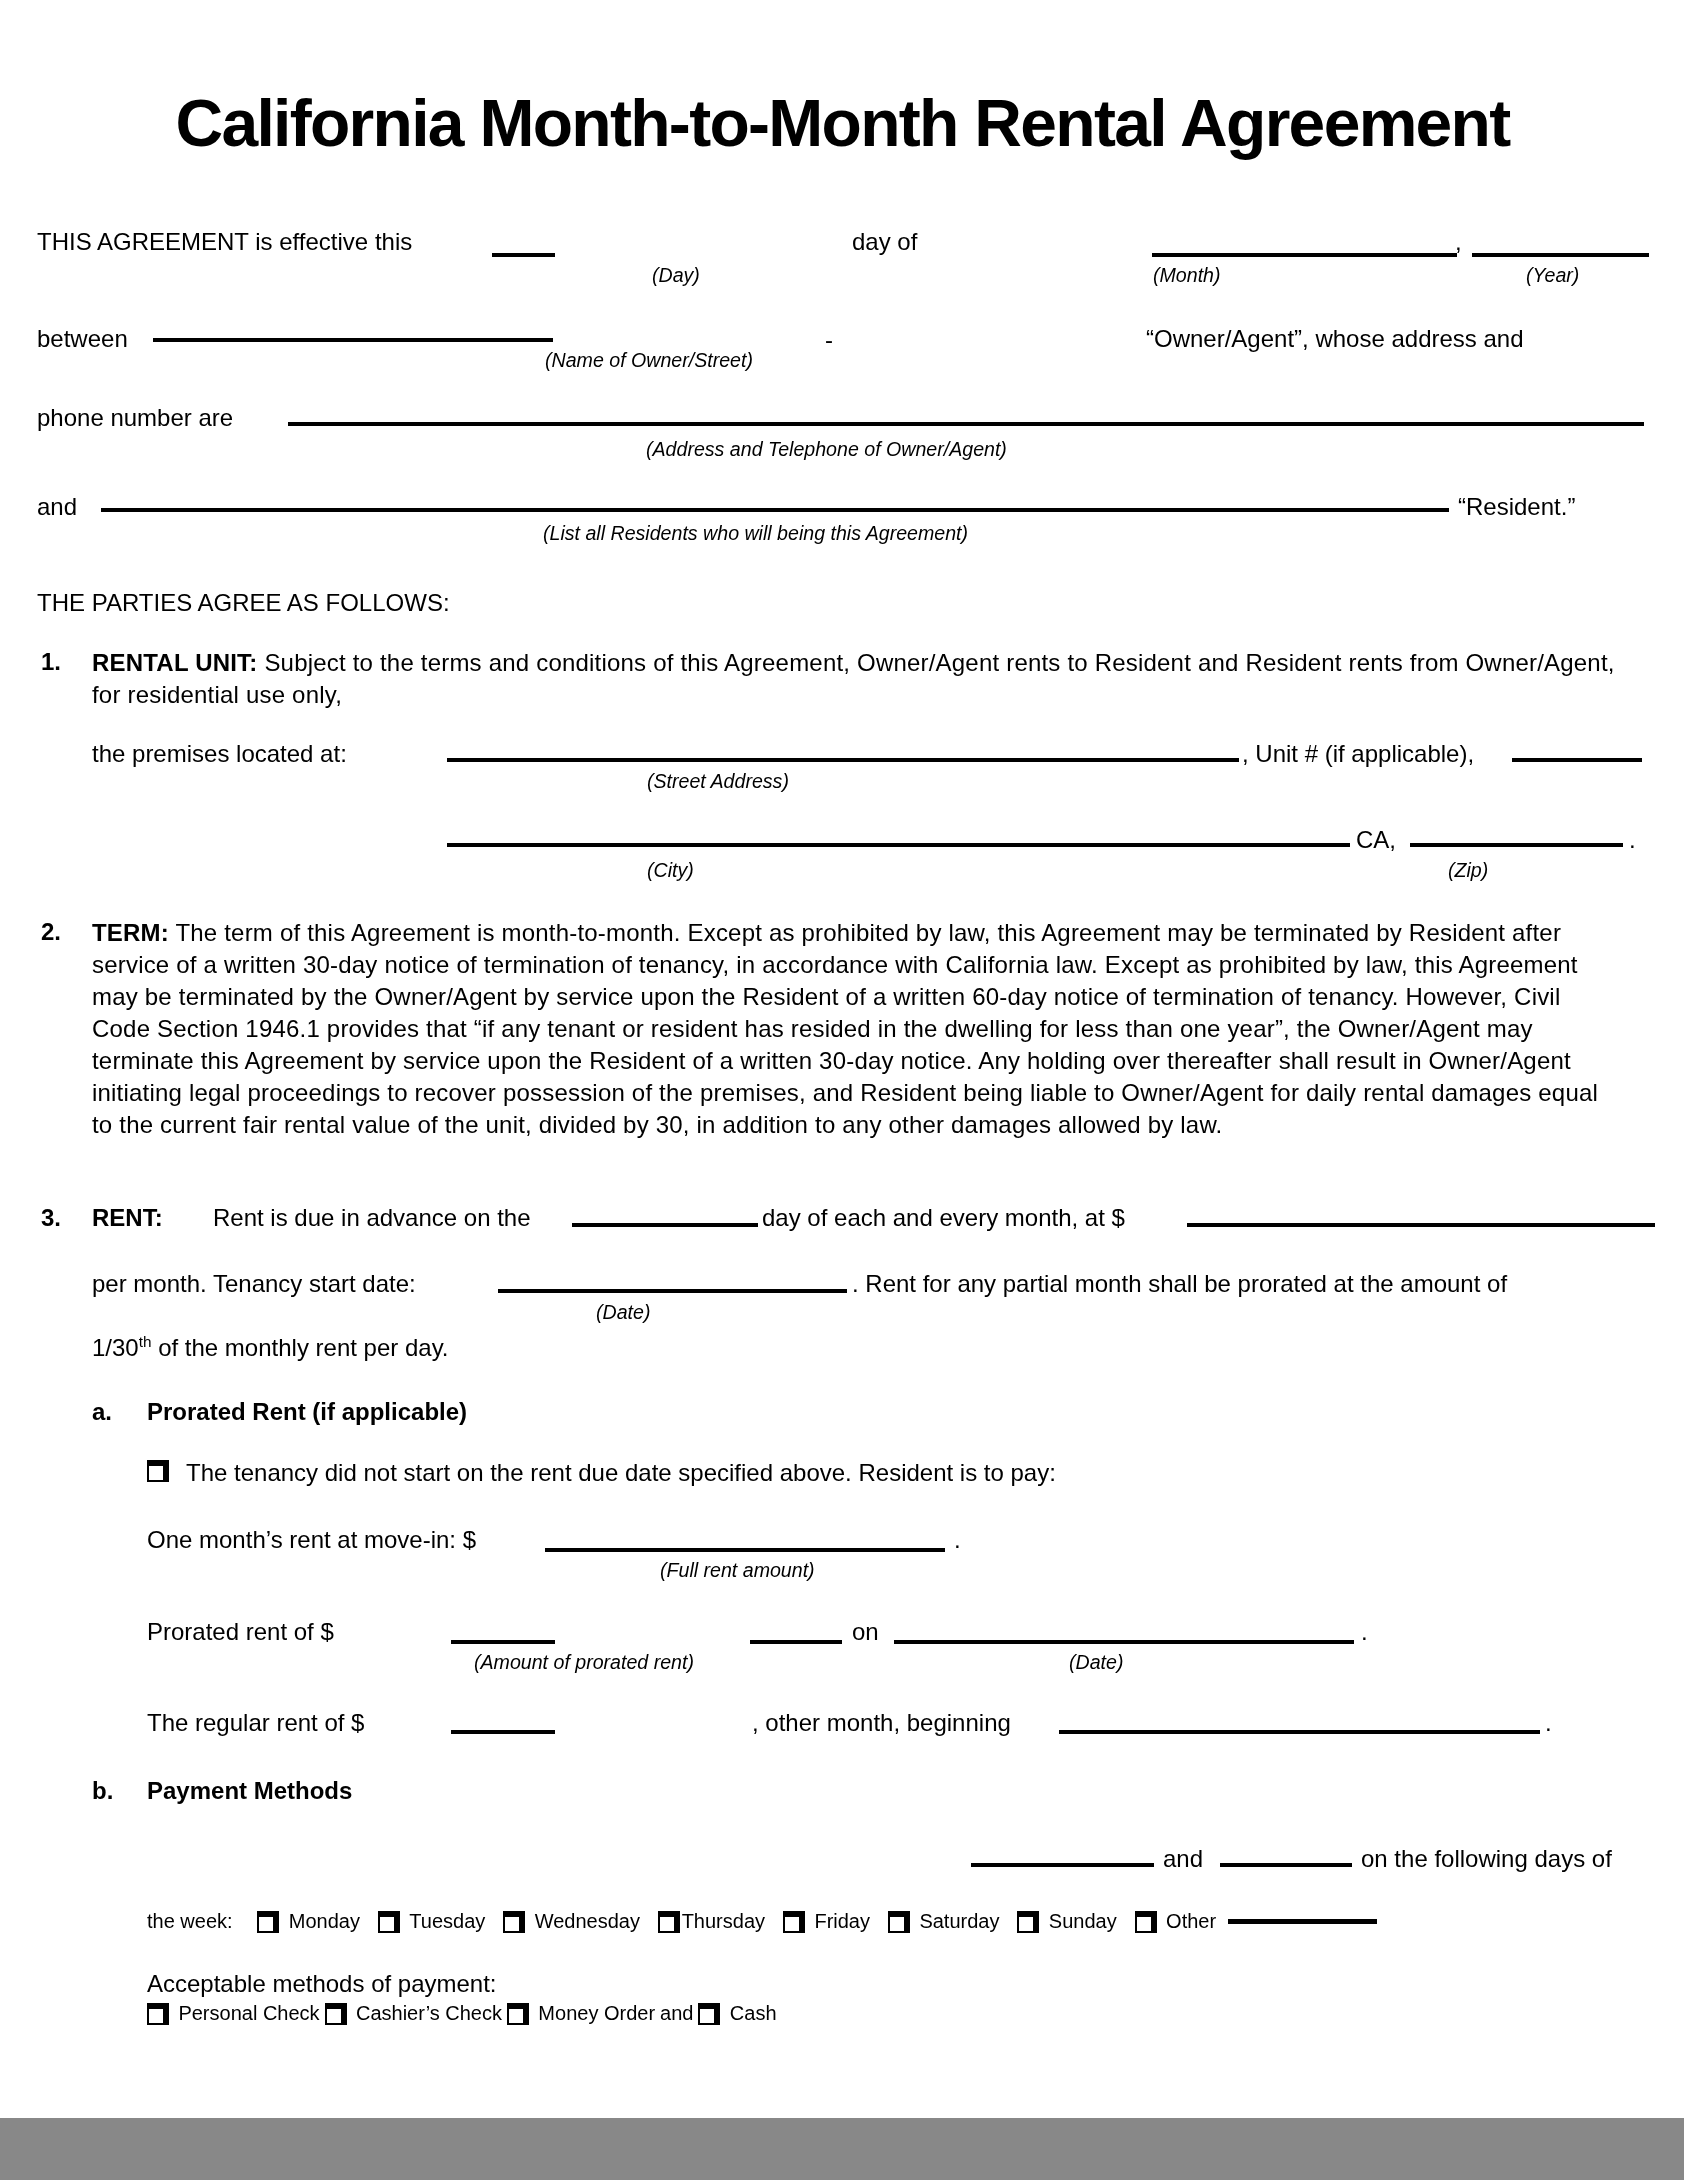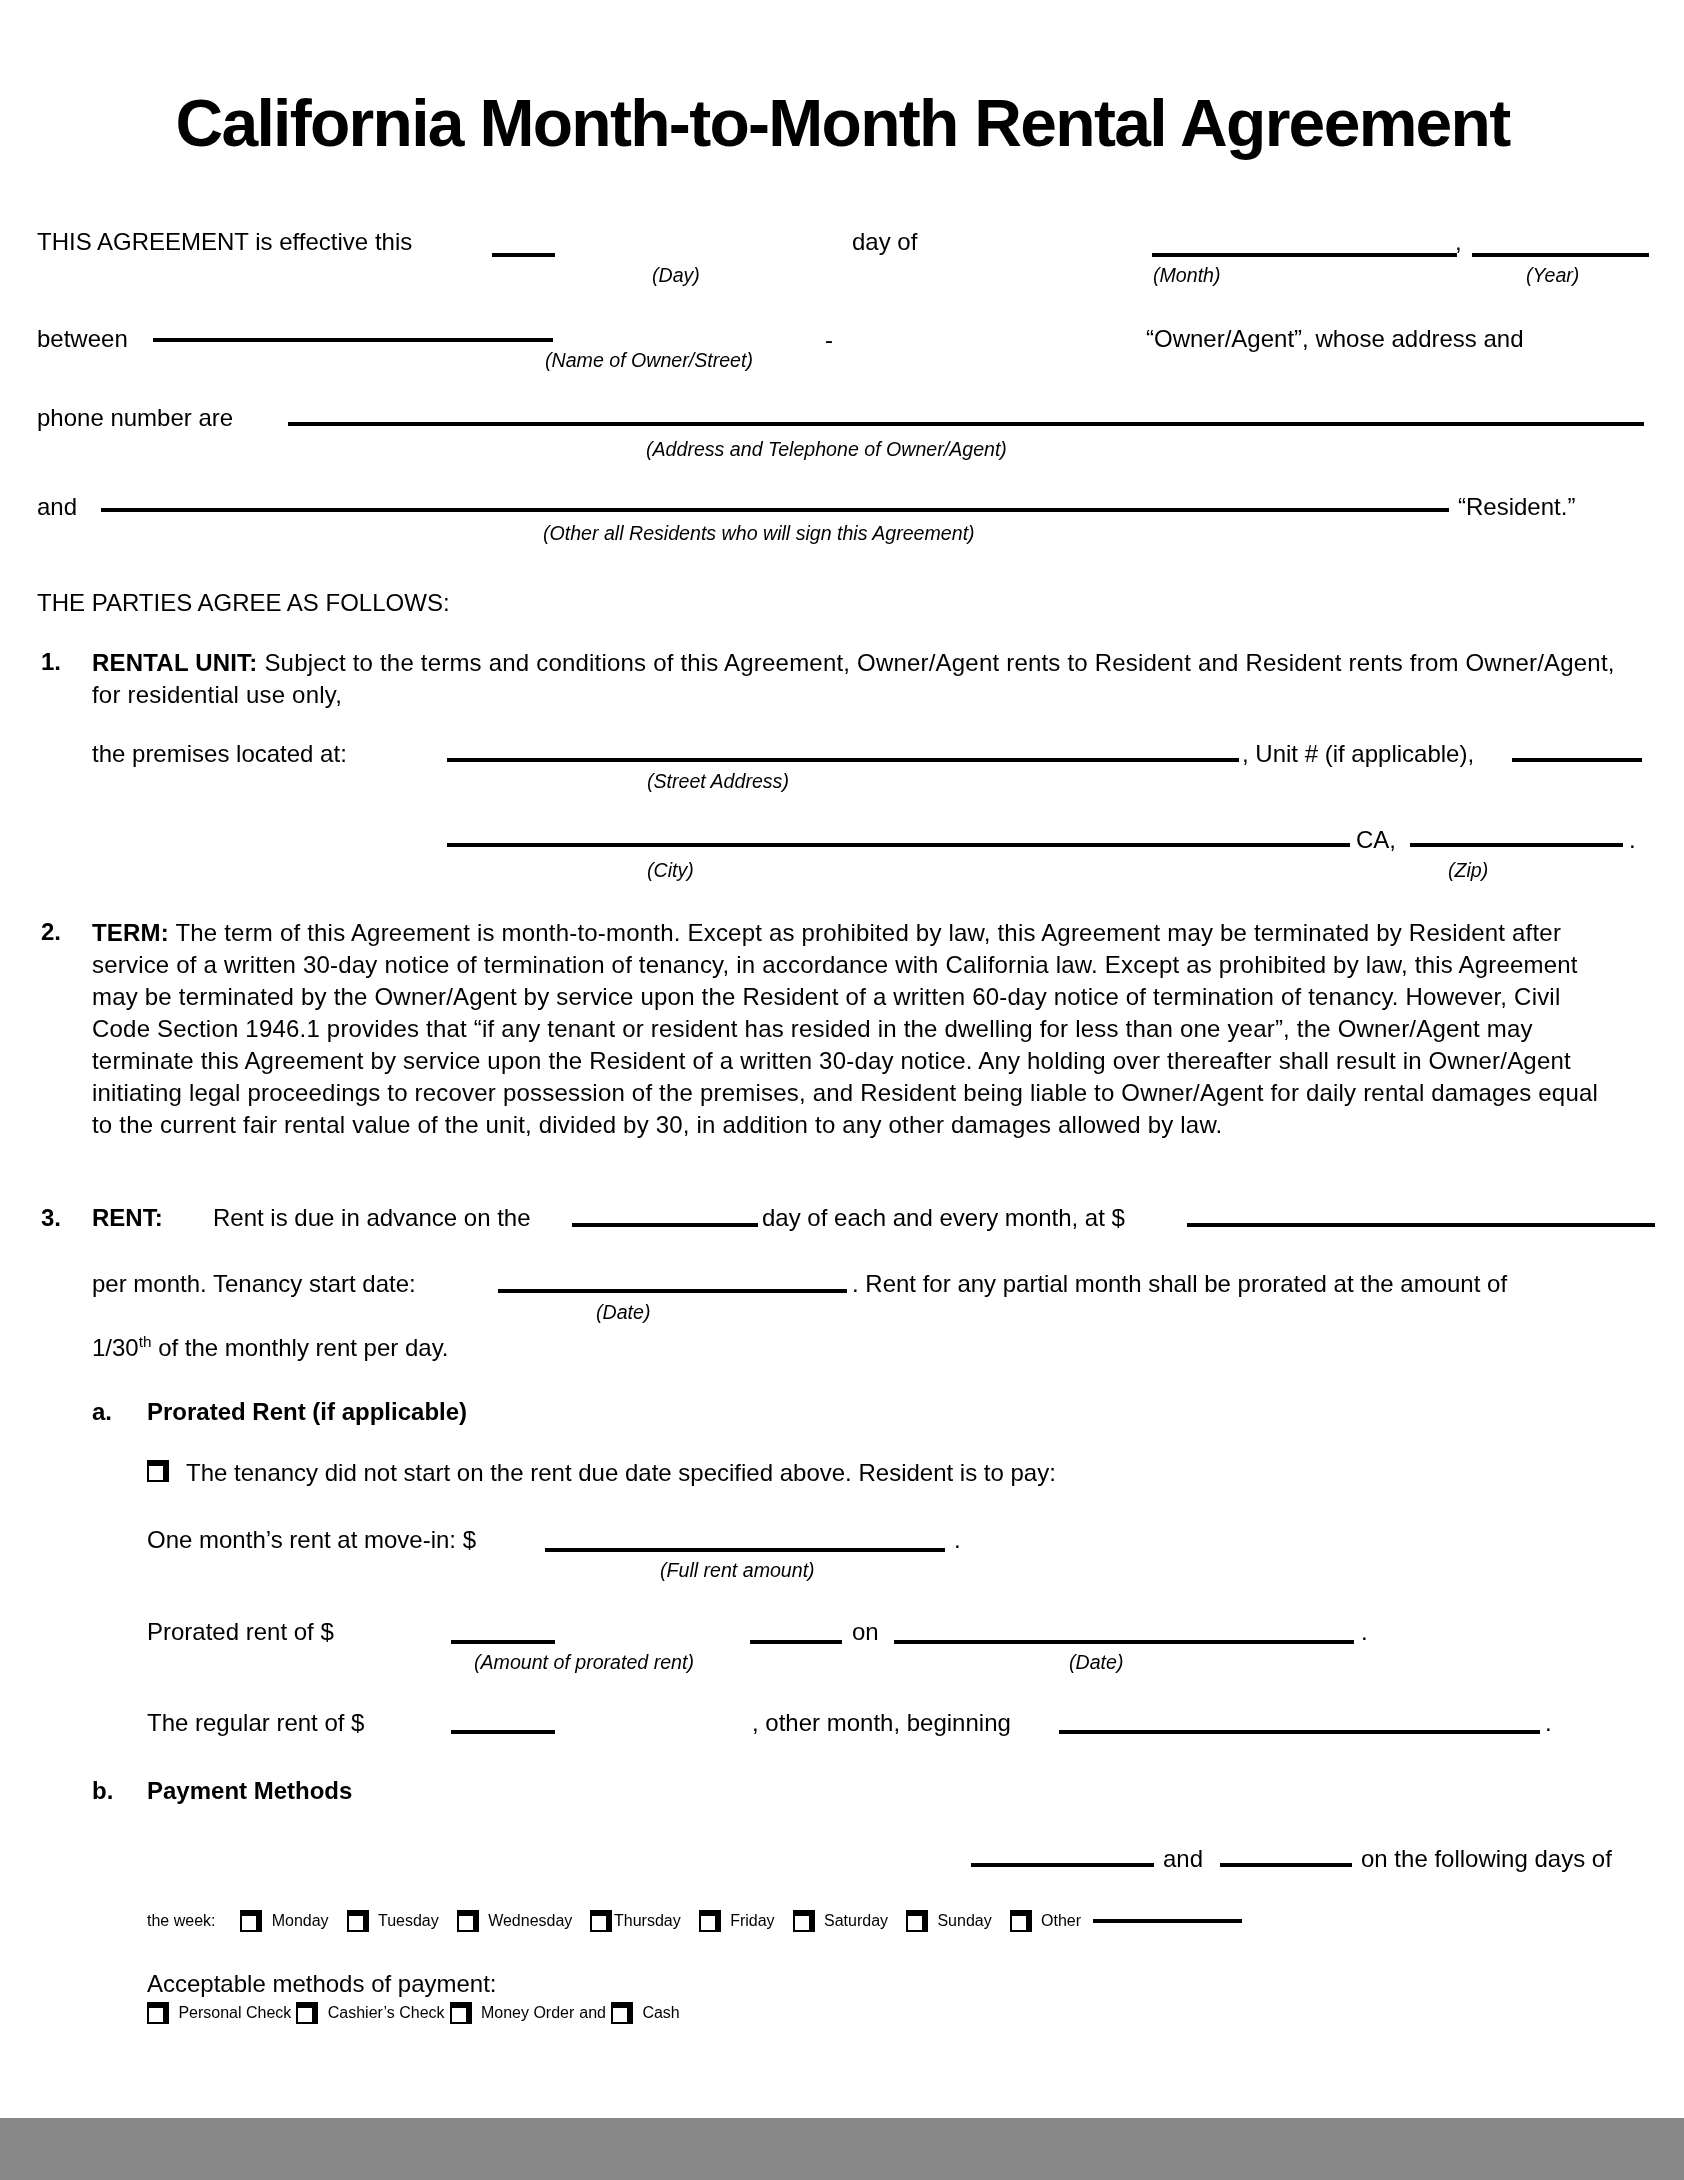--- a/index.html
+++ b/index.html
@@ -22,21 +22,21 @@
   .lbl { position:absolute; font-size:19.6px; font-style:italic; white-space:nowrap; }
   .ul { position:absolute; height:4.3px; background:#000; }
   .uli { display:inline-block; width:149px; height:4.3px; background:#000; vertical-align:-6.8px; }
   .cb {
     box-sizing:border-box; display:inline-block;
     width:22px; height:22px;
     border:2.6px solid #000; border-top-width:6px; border-right-width:6px;
     margin-right:9.4px; vertical-align:-2.6px; background:#fff;
   }
   .cba { position:absolute; margin-right:0; }
-  .frow { position:absolute; display:flex; align-items:center; font-size:16px; white-space:nowrap; }
+  .frow { position:absolute; display:flex; align-items:center; font-size:20px; white-space:nowrap; }
   .fitem { display:flex; align-items:center; }
   sup { font-size:15.3px; line-height:0; vertical-align:super; }
 </style>
 </head>
 <body>
 
 <div class="page">
 
   <div class="title">California Month-to-Month Rental Agreement</div>
 
@@ -56,21 +56,21 @@
   <span class="t" style="left:1146px;top:324px">“Owner/Agent”, whose address and</span>
   <span class="lbl" style="left:545px;top:349px">(Name of Owner/Street)</span>
 
   <span class="t" style="left:37px;top:403px">phone number are</span>
   <span class="ul" style="left:288px;top:422px;width:1356px"></span>
   <span class="lbl" style="left:646px;top:438px">(Address and Telephone of Owner/Agent)</span>
 
   <span class="t" style="left:37px;top:492px">and</span>
   <span class="ul" style="left:101px;top:508px;width:1348px"></span>
   <span class="t" style="left:1458px;top:492px">“Resident.”</span>
-  <span class="lbl" style="left:543px;top:522px">(Other all Residents who will sign this Agreement)</span>
+  <span class="lbl" style="left:543px;top:522px">(List all Residents who will being this Agreement)</span>
 
   <span class="t" style="left:37px;top:588px">THE PARTIES AGREE AS FOLLOWS:</span>
 
   <span class="t h" style="left:41px;top:647px">1.</span>
   <div class="para" style="left:92px;top:647px;width:1529px"><span class="h">RENTAL UNIT:</span> <span>Subject to the terms and conditions of this Agreement, Owner/Agent rents to Resident and Resident rents from Owner/Agent, for residential use only,</span></div>
 
   <span class="t" style="left:92px;top:739px">the premises located at:</span>
   <span class="ul" style="left:447px;top:758px;width:792px"></span>
   <span class="t" style="left:1242px;top:739px">, Unit # (if applicable),</span>
   <span class="ul" style="left:1512px;top:758px;width:130px"></span>

